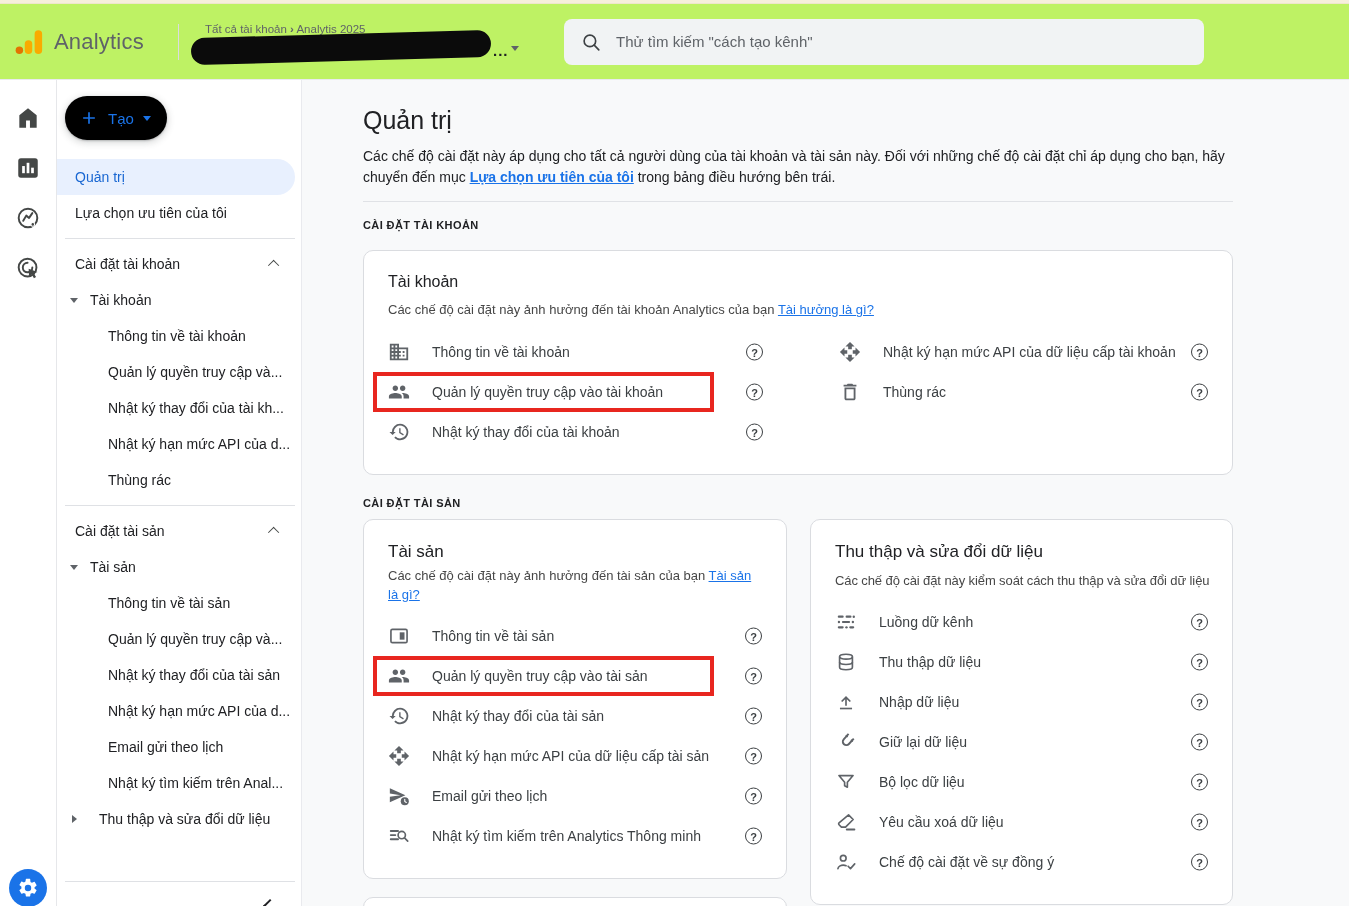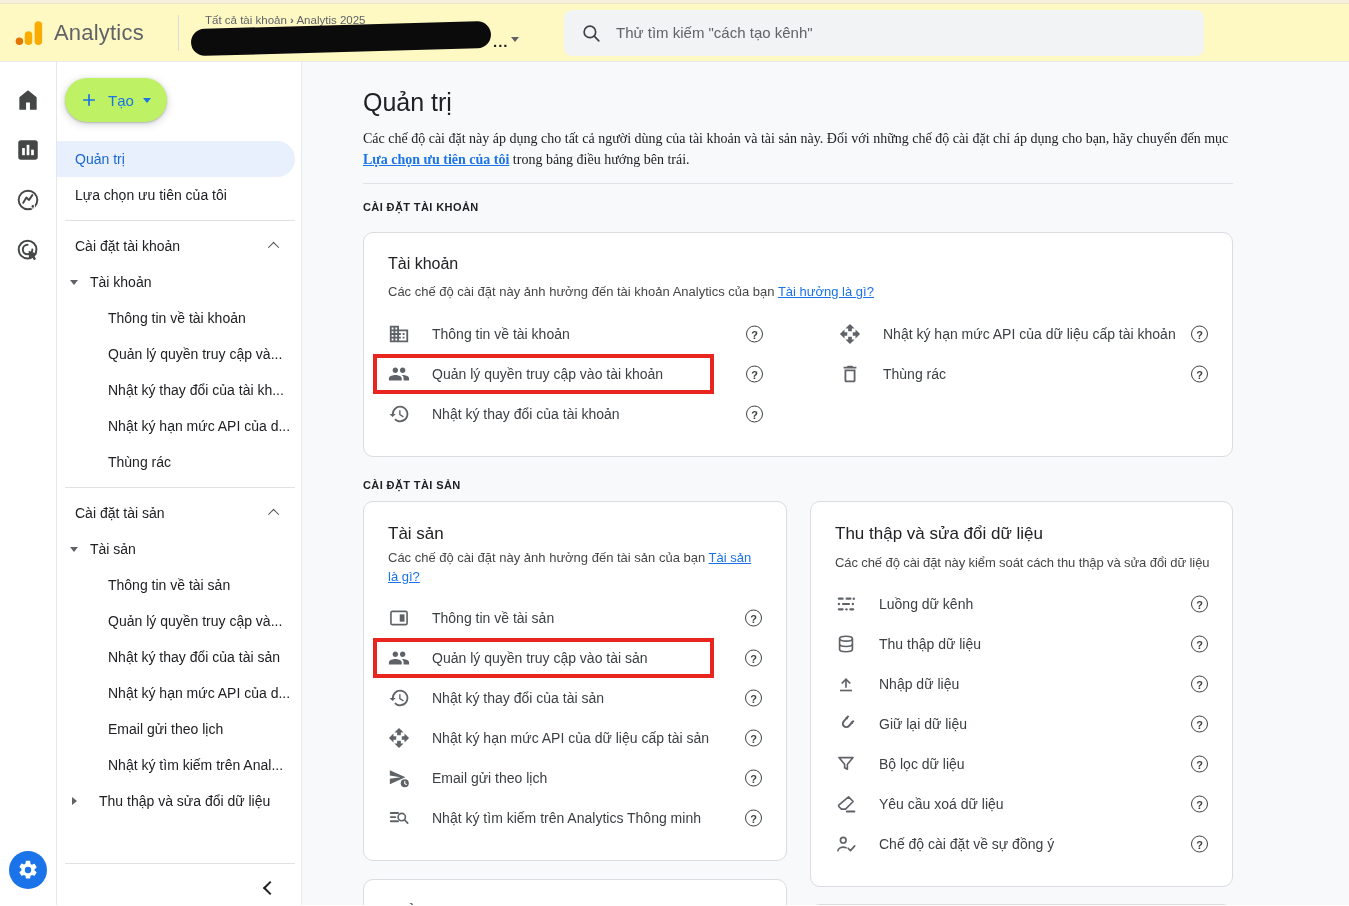--- a/index.html
+++ b/index.html
@@ -1,21 +1,21 @@
 <!DOCTYPE html>
 <html><head>
 <meta charset="utf-8">
 <style>
   * { margin:0; padding:0; box-sizing:border-box; }
   html,body { width:1349px; height:906px; overflow:hidden; background:#fff;
     font-family:"Liberation Sans","DejaVu Sans",sans-serif; color:#202124; }
   .top-strip { height:4px; background:#f6efdc; border-bottom:1px solid #efe6cc; }
 
   
-  .header { height:58px; display:flex; align-items:center; background:#fef9c3; border-bottom:1px solid #e9eaee; }
+  .header { height:76px; display:flex; align-items:center; background:#bef264; border-bottom:1px solid #e9eaee; }
   .logo-area { display:flex; align-items:center; padding-left:14px; gap:10px; width:178px; flex:none; }
   .wordmark { font-size:22px; color:#5f6368; letter-spacing:.2px; }
   .vdiv { width:1px; height:36px; background:#dadce0; flex:none; }
   .account-area { margin-left:12px; width:345px; flex:none; position:relative; }
   .breadcrumb { font-size:11.5px; color:#5f6368; white-space:nowrap; margin:0 0 1px 14px; }
   .breadcrumb b { font-weight:700; color:#5f6368; }
   .switch-row { display:flex; align-items:center; }
   .blob { width:300px; height:27px; background:#0b0b0b; border-radius:14px; transform:rotate(-1.6deg); margin-top:-2px; }
   .more { font-weight:700; color:#202124; font-size:15px; margin:4px 2px 0 2px; letter-spacing:1px; }
   .searchbar { margin-left:28px; width:640px; height:46px; background:#f1f3f4; border-radius:8px;
@@ -30,21 +30,21 @@
     flex-direction:column; align-items:center; padding:25px 0 16px; gap:24px; }
   .rail-btn { width:26px; height:26px; color:#444746; cursor:pointer; }
   .rail-btn svg { width:26px; height:26px; display:block; }
   .gear-btn { margin-top:auto; width:38px; height:38px; border-radius:50%; background:#1a73e8;
     display:flex; align-items:center; justify-content:center; }
   .gear-btn svg { width:22px; height:22px; color:#fff; }
 
   .nav { width:245px; flex:none; background:#fff; border-right:1px solid #e9eaee; padding-top:16px;
     display:flex; flex-direction:column; }
   .create { display:inline-flex; align-items:center; gap:9px; height:44px; padding:0 16px 0 14px;
-    margin:0 0 19px 8px; width:fit-content; border:none; background:#bef264; border-radius:22px; cursor:pointer;
+    margin:0 0 19px 8px; width:fit-content; border:none; background:#000000; border-radius:22px; cursor:pointer;
     box-shadow:0 1px 2px rgba(60,64,67,.3), 0 2px 6px 2px rgba(60,64,67,.15);
     font-family:inherit; font-size:15px; color:#1a73e8; }
   .create svg { width:20px; height:20px; color:#1a73e8; }
   .nav-item { height:36px; display:flex; align-items:center; padding-left:18px; font-size:14px;
     color:#202124; cursor:pointer; white-space:nowrap; }
   .nav-item.active { background:#e8f0fe; color:#1967d2; border-radius:0 20px 20px 0; margin-right:6px; }
   .nav-item.parent { padding-left:13px; gap:12px; }
   .nav-item.child { padding-left:51px; }
   .nav-head { height:36px; display:flex; align-items:center; justify-content:space-between;
     padding:0 22px 0 18px; font-size:14px; color:#202124; cursor:pointer; }
@@ -57,21 +57,21 @@
   .chev-up { width:8px; height:8px; border-left:1.8px solid #444746; border-top:1.8px solid #444746;
     transform:rotate(45deg) translateY(2px); }
   .nav-bottom { margin-top:auto; }
   .collapse-row { height:34px; display:flex; align-items:center; justify-content:flex-end; padding-right:26px; }
   .collapse-chev { width:10px; height:10px; border-left:2.4px solid #202124; border-bottom:2.4px solid #202124;
     transform:rotate(45deg); cursor:pointer; }
 
   
   .content { flex:1; background:#f8f9fa; padding:24px 116px 0 61px; overflow:hidden; }
   .page-title { font-size:25px; font-weight:400; color:#202124; line-height:32px; }
-  .intro { margin-top:10px; font-size:14px; line-height:21px; color:#202124; max-width:1090px;font-family:Liberation Serif, serif; }
+  .intro { margin-top:10px; font-size:14px; line-height:21px; color:#202124; max-width:1090px; }
   .intro a { color:#1a73e8; font-weight:700; text-decoration:underline; cursor:pointer; }
   .rule { height:1px; background:#e0e2e6; margin-top:13px; }
   .sec-label { margin-top:17px; font-size:11px; font-weight:700; letter-spacing:.4px; color:#202124; }
   .card { background:#fff; border:1px solid #dadce0; border-radius:10px; padding:22px 24px; }
   .card-title { font-size:16px; font-weight:400; color:#202124; }
   .card-title.lg { font-size:17px; }
   .card-desc { font-size:13px; color:#474747; margin-top:9px; line-height:19px; }
   .card-desc a { color:#1a73e8; text-decoration:underline; cursor:pointer; }
   .card-desc.nowrap { white-space:nowrap; letter-spacing:-.1px; }
   .acct-card { margin-top:19px; width:870px; }

